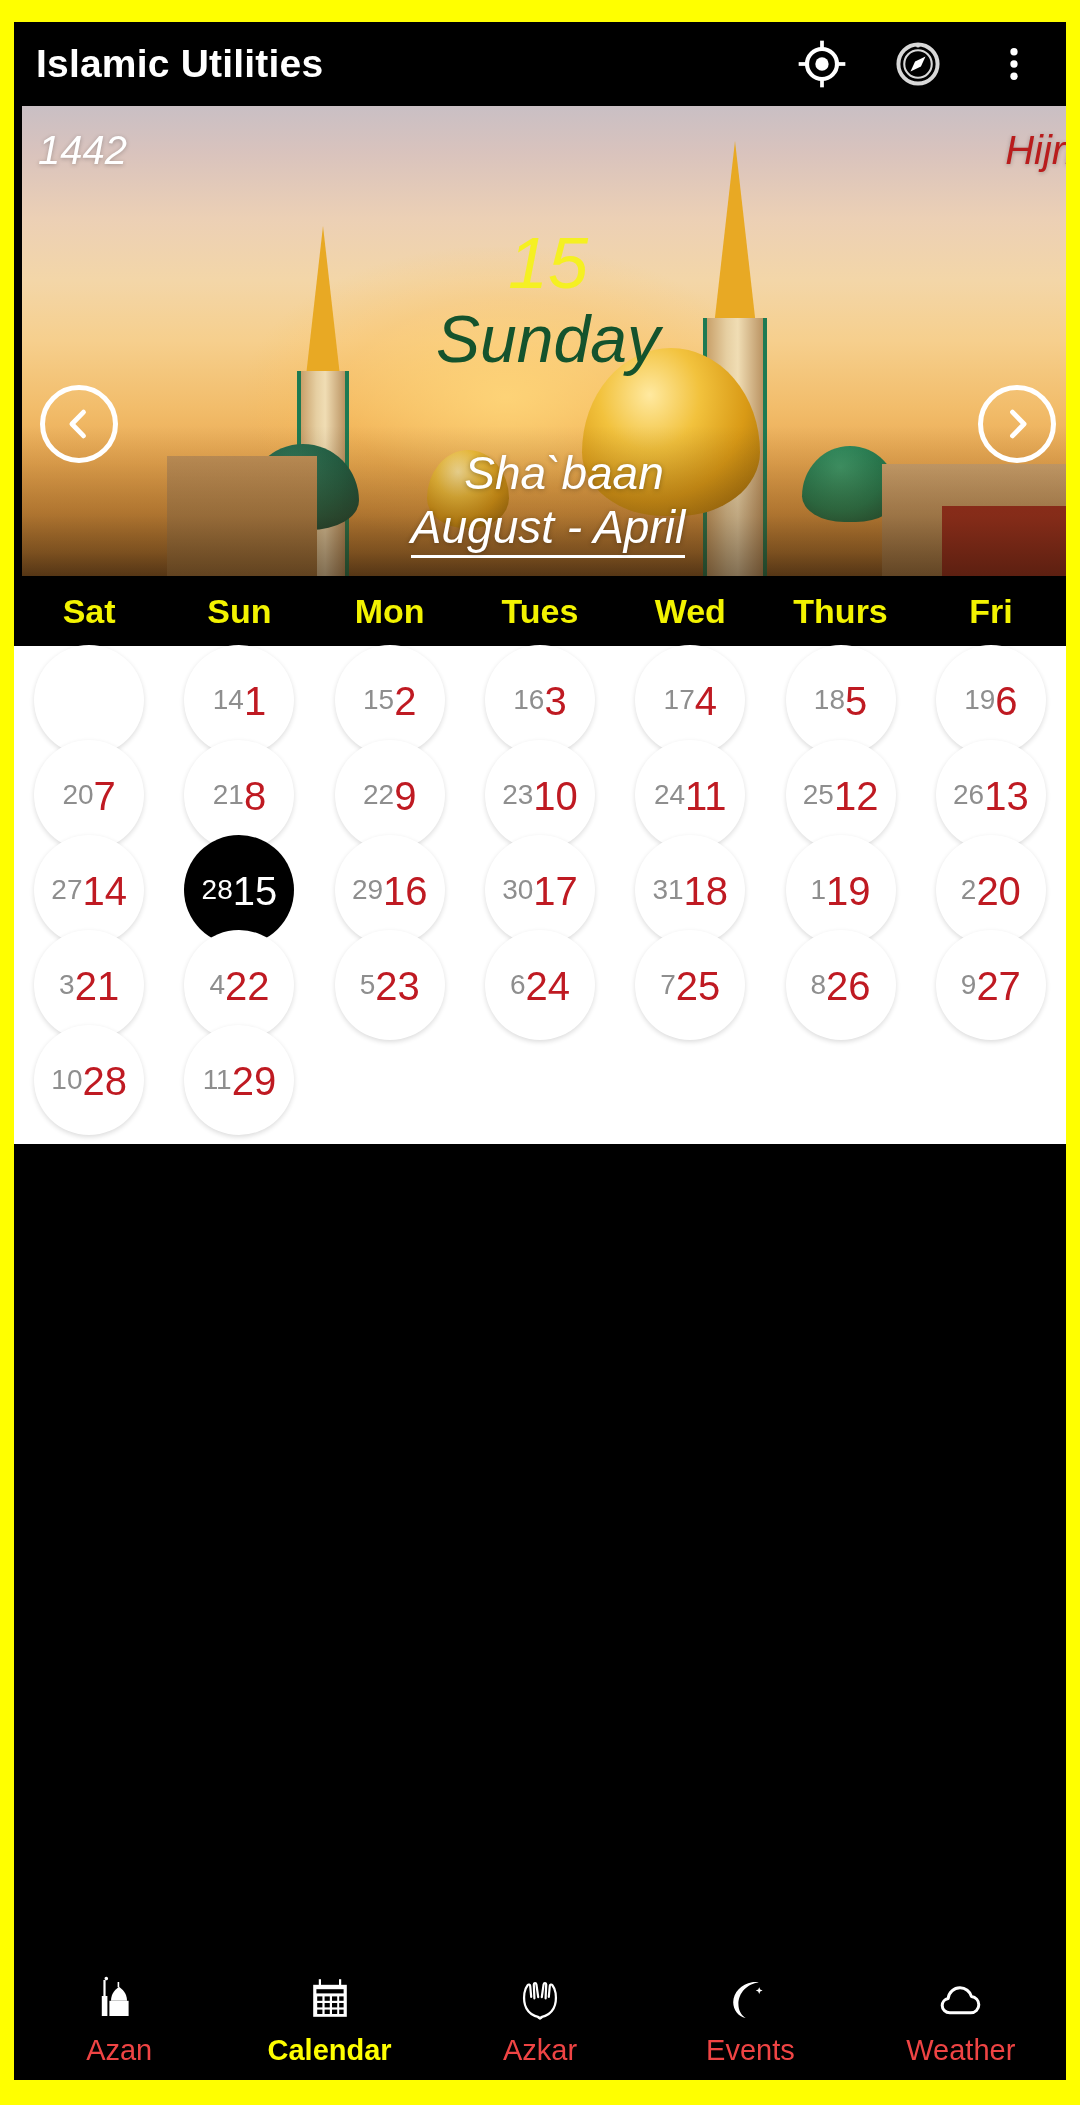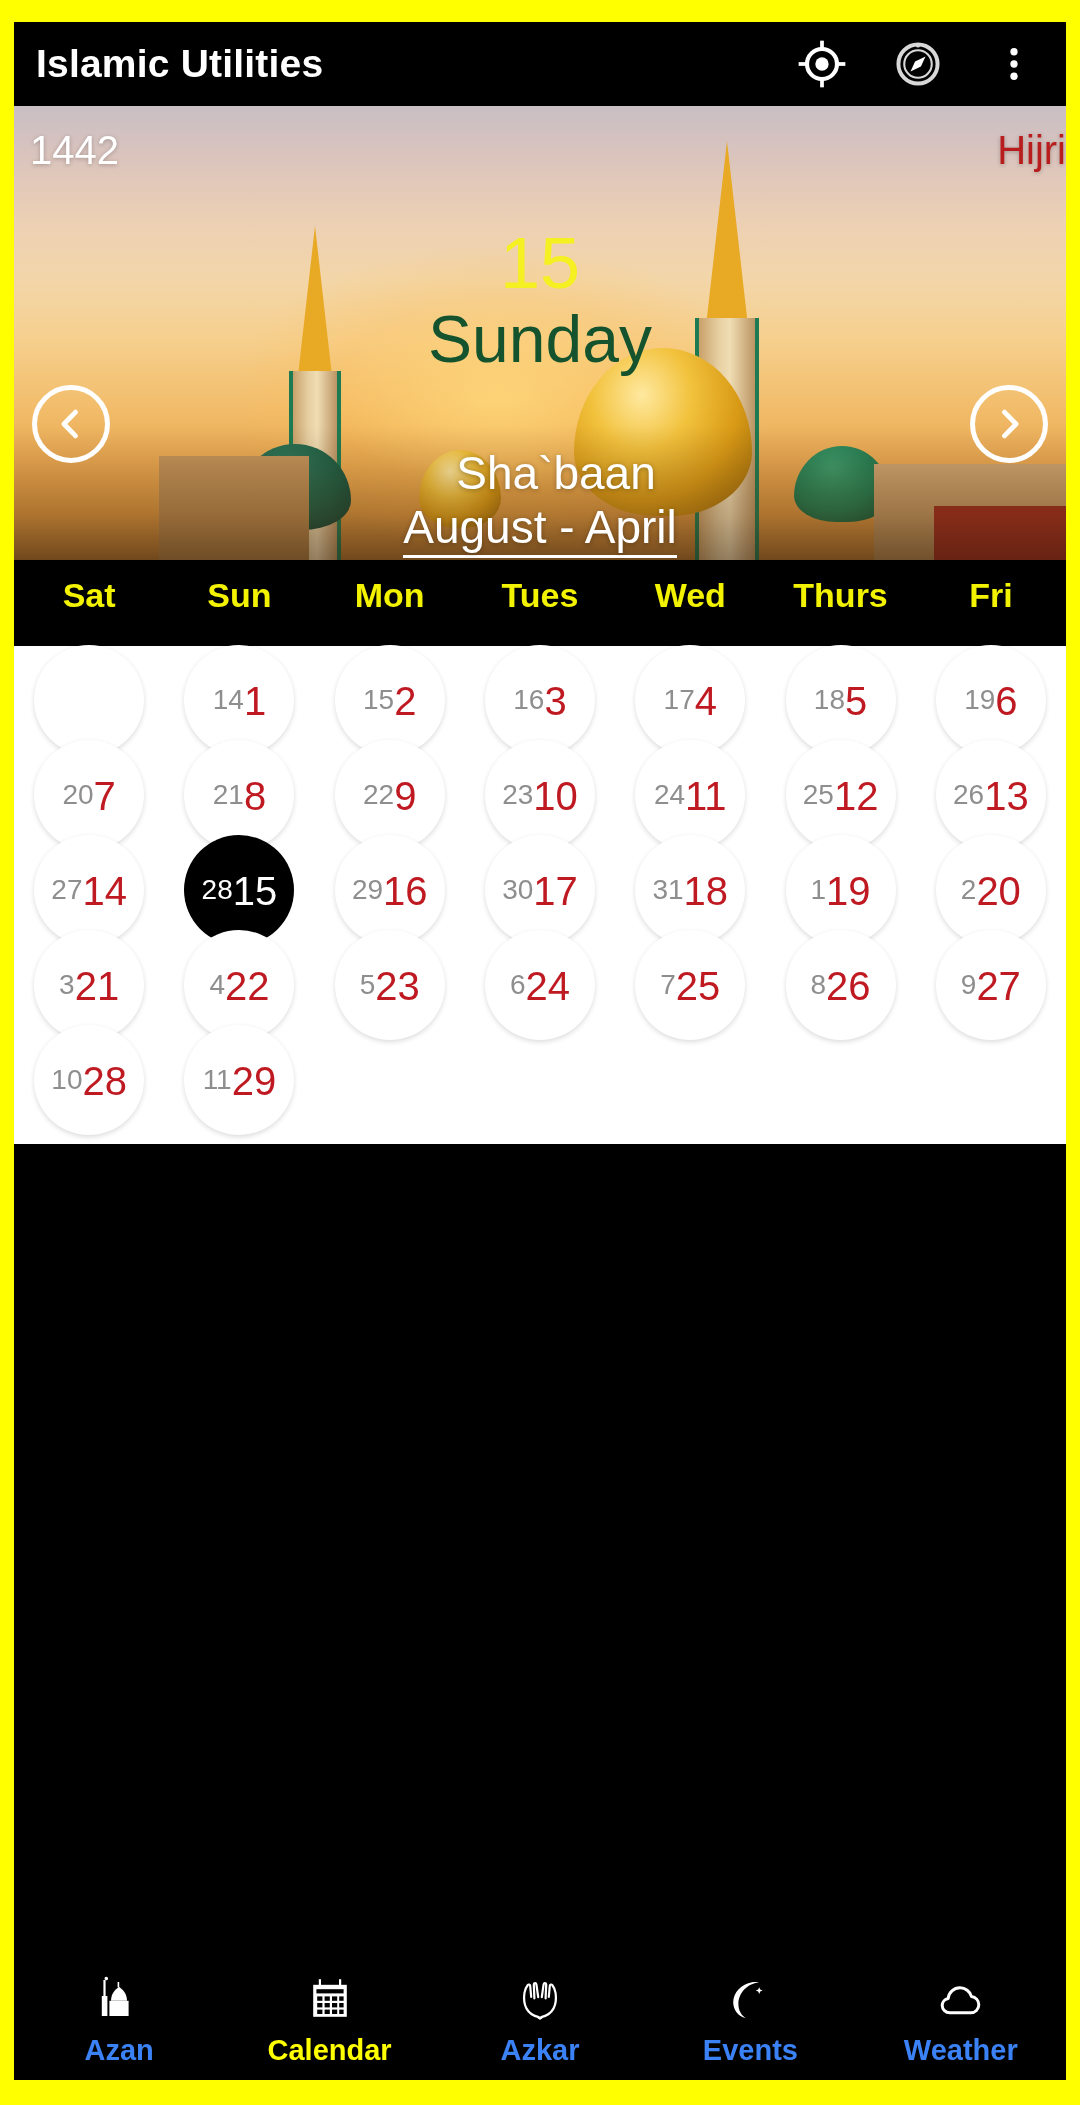--- a/index.html
+++ b/index.html
@@ -58,26 +58,27 @@
   }
   .appbar-icon {
     width: 52px; height: 52px;
     display: flex; align-items: center; justify-content: center;
   }
   .appbar-icon svg { display: block; }
 
   
   #hero {
     position: absolute;
-    left: 0;
+    left: 8px;
     top: 84px;
     width: 1052px;
     height: 470px;
     overflow: hidden;
     background: #E8B87A;
+    font-style: italic;
   }
   #hero-sky {
     position: absolute; inset: 0;
     background:
       linear-gradient(to bottom,
         #c9bfc4 0%,
         #d9c3bd 10%,
         #ecd0b5 24%,
         #f3d6a8 37%,
         #f6cf8d 50%,
@@ -204,21 +205,21 @@
     cursor: pointer;
   }
   #prev-month { left: 18px; }
   #next-month { right: 18px; }
   .nav-arrow svg { display:block; }
 
   
   #weekday-row {
     position: absolute;
     left: 0;
-    top: 538px;
+    top: 554px;
     width: 1052px;
     height: 70px;
     background: #000000;
     display: grid;
     grid-template-columns: repeat(7, 1fr);
     align-items: center;
   }
   .weekday {
     text-align: center;
     color: #F3F300;
@@ -309,22 +310,22 @@
     justify-content: center;
     gap: 10px;
     cursor: pointer;
     height: 100%;
     padding-top: 8px;
   }
   .nav-icon { height: 52px; display: flex; align-items: flex-end; }
   .nav-icon svg { display: block; }
   .nav-label {
     font-size: 29px;
-    color: #3b82f6;
-    font-weight: 700;
+    color: #ef4444;
+    font-weight: 400;
   }
   .nav-item.active .nav-label {
     color: #FFFF00;
     font-weight: bold;
   }
 </style>
 </head>
 <body>
 
 <div id="app-frame">

